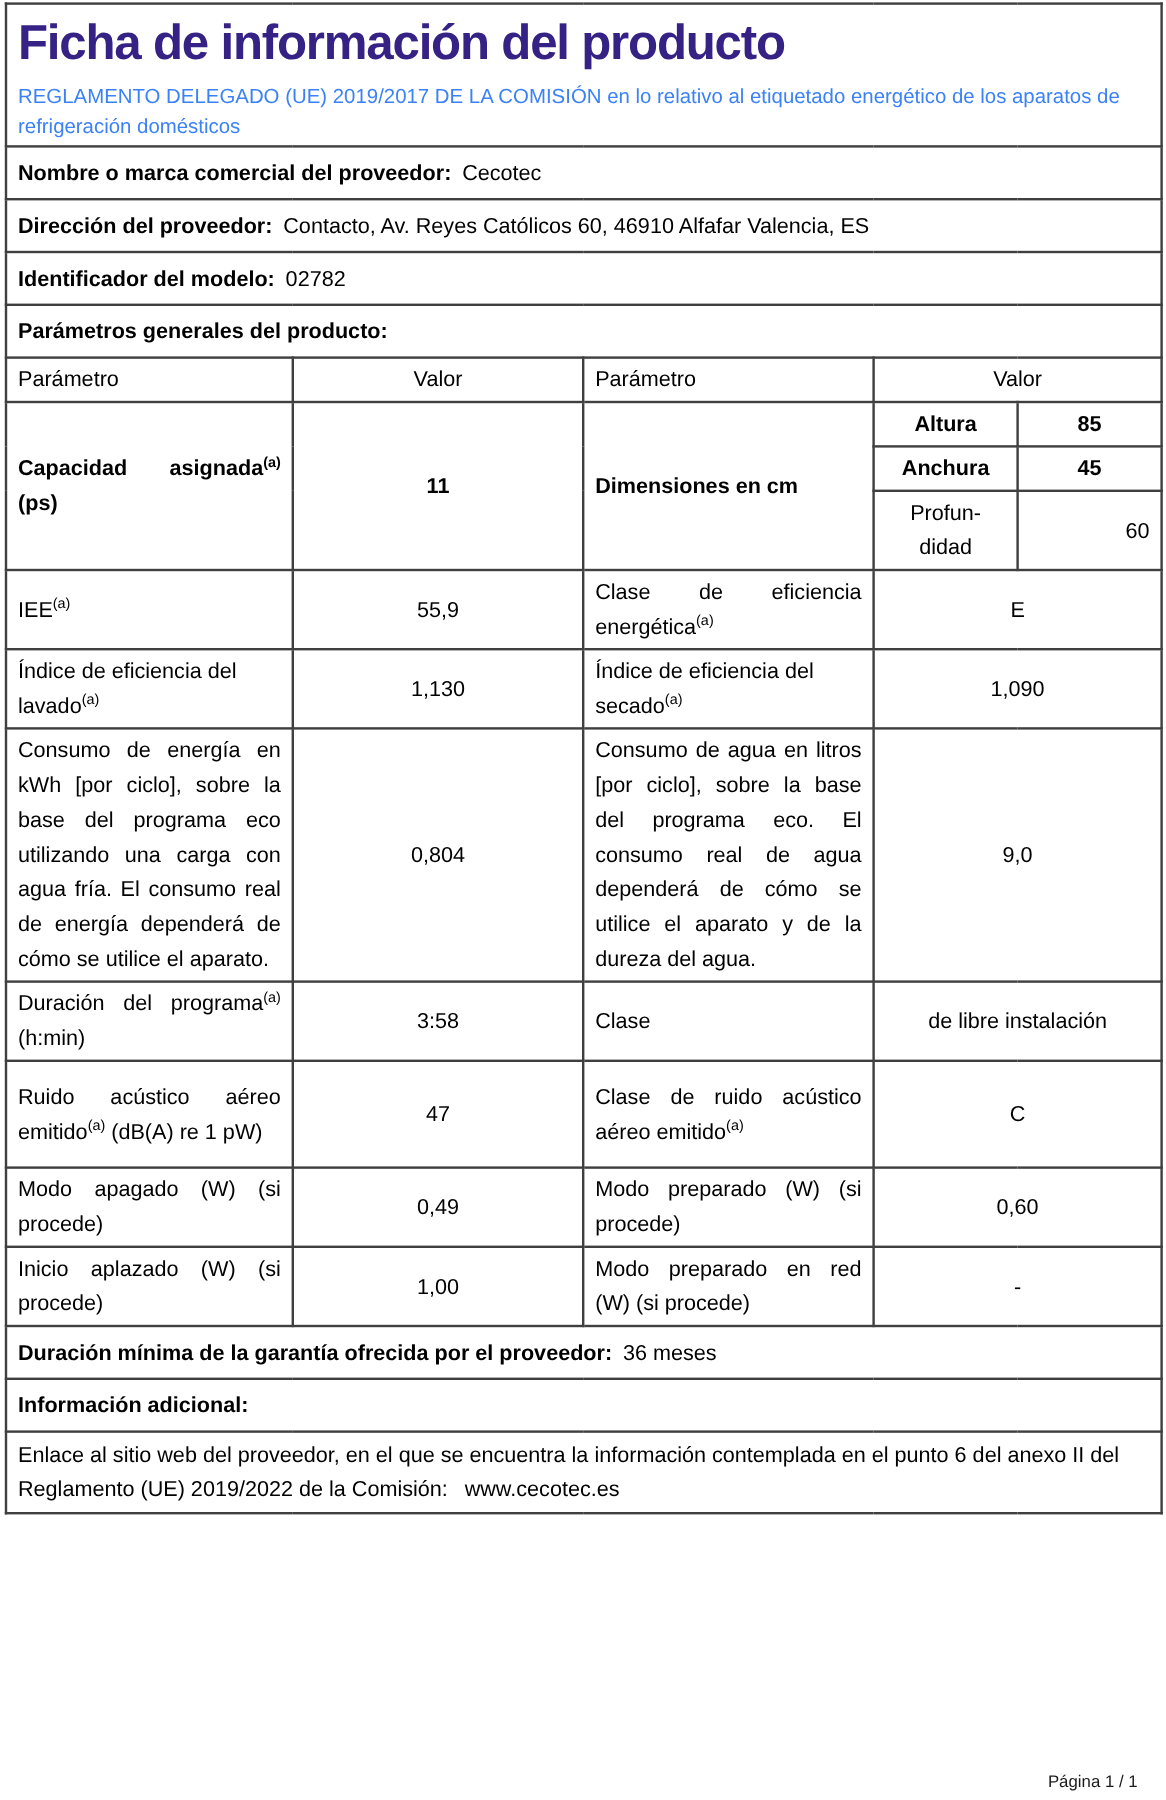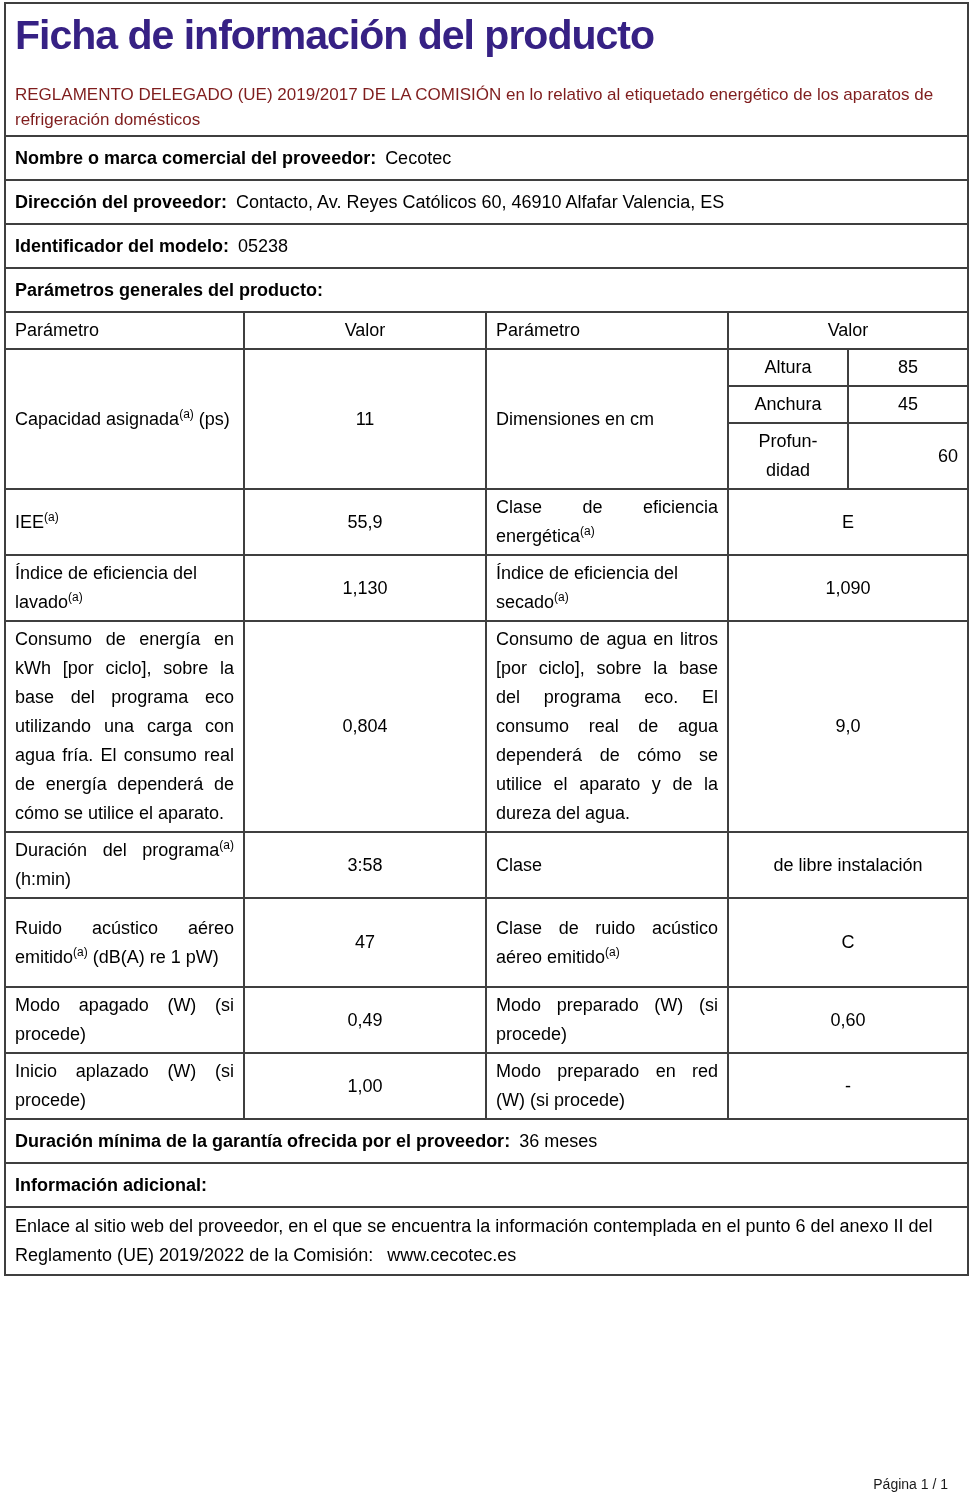--- a/index.html
+++ b/index.html
@@ -36,34 +36,34 @@
   td.title-cell { padding: 4px 12px 10px 12px; }
   h1.doc-title {
     margin: 0;
     font-size: 41px;
     line-height: 56px;
     font-weight: bold;
     letter-spacing: -1px;
     color: #362184;
   }
   p.doc-subtitle {
-    margin: 19px 0 0 0;
+    margin: 5px 0 0 0;
     font-size: 17px;
     line-height: 25px;
-    color: #7f1d1d;
+    color: #3b82f6;
   }
   
   .b { font-weight: bold; }
   .lv-value { font-weight: normal; margin-left: 9px; }
   tr.r42 td { height: 36px; }
   
   tr.hdr td { height: 27px; }
   td.center { text-align: center; }
   td.just { text-align: justify; hyphens: auto; }
-  tr.sub td { height: 27px; }
+  tr.sub td { height: 27px; font-weight: bold; }
   tr.sub2 td { height: 54px; }
   tr.r61 td { height: 55px; }
   tr.r87 td { height: 81px; }
   tr.r56 td { height: 50px; }
   tr.r66 td { height: 60px; }
   td.prewrap { white-space: pre-line; text-align: center; }
   td.vtop { vertical-align: top; text-align: right; }
   sup.fn {
     font-size: 12px;
     line-height: 0;
@@ -115,21 +115,21 @@
     </tr>
 
     <tr class="r42">
       <td colspan="5">
         <span class="b">Dirección del proveedor:</span><span class="lv-value">Contacto, Av. Reyes Católicos 60, 46910 Alfafar Valencia, ES</span>
       </td>
     </tr>
 
     <tr class="r42">
       <td colspan="5">
-        <span class="b">Identificador del modelo:</span><span class="lv-value">05238</span>
+        <span class="b">Identificador del modelo:</span><span class="lv-value">02782</span>
       </td>
     </tr>
 
     <tr class="r42">
       <td colspan="5">
         <span class="b">Parámetros generales del producto:</span>
       </td>
     </tr>
 
     <tr class="hdr">

